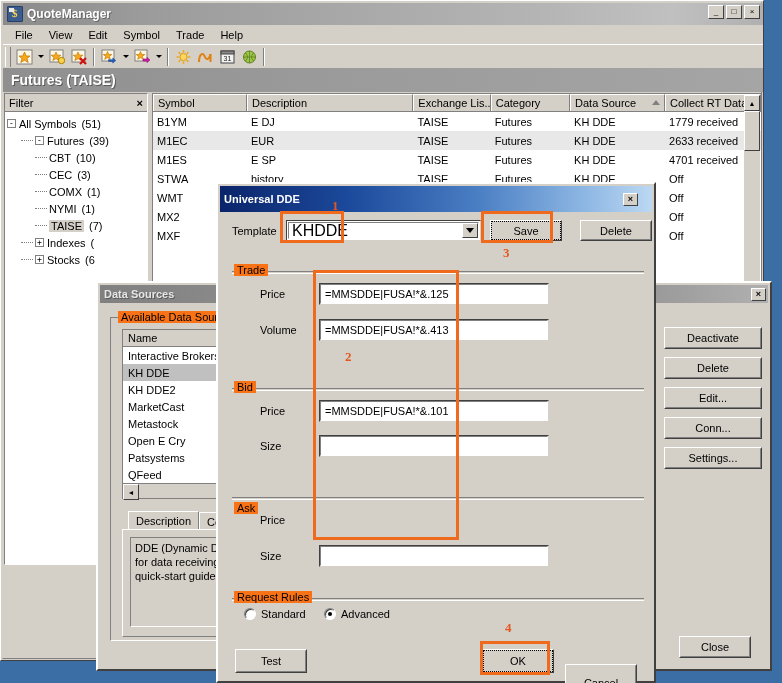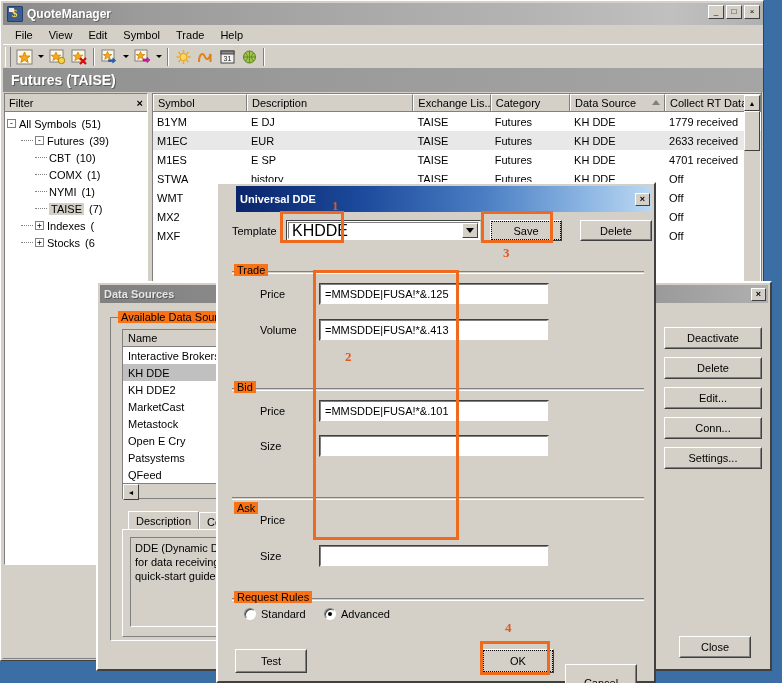--- a/index.html
+++ b/index.html
@@ -122,21 +122,21 @@
   .btn{background:#d4d0c8;border:1px solid;border-color:#ffffff #404040 #404040 #ffffff;
      box-sizing:border-box;display:flex;align-items:center;justify-content:center;font-size:11px;color:#000;position:absolute;}
   .btn .inner{position:absolute;inset:0;border:1px solid;border-color:#d4d0c8 #808080 #808080 #d4d0c8;
      display:flex;align-items:center;justify-content:center;box-sizing:border-box;}
 
   
   .dlgUD{position:absolute;left:216px;top:182px;width:440px;height:501px;background:#d4d0c8;
      border:2px solid;border-color:#ffffff #404040 #404040 #ffffff;box-sizing:border-box;}
   .dlgUD-tb{position:absolute;left:2px;top:2px;right:2px;height:26px;
      background:linear-gradient(to right,#0a246a 0%,#1c4a9c 30%,#4b7fc4 60%,#8fb8e4 85%,#bcd8f2 100%);
-     display:flex;align-items:center;justify-content:space-between;padding:0 2px 0 4px;box-sizing:border-box;margin-left:16px;}
+     display:flex;align-items:center;justify-content:space-between;padding:0 14px 0 4px;box-sizing:border-box;}
   .dlgUD-tb .t{color:#ffffff;font-weight:bold;font-size:11px;}
 
   .fld{position:absolute;background:#ffffff;border:1px solid #808080;
      border-right-color:#ffffff;border-bottom-color:#ffffff;box-sizing:border-box;
      font-size:11px;color:#000;display:flex;align-items:center;padding-left:4px;overflow:hidden;white-space:nowrap;}
   .fldouter{position:absolute;border:1px solid #404040;border-right-color:#d4d0c8;border-bottom-color:#d4d0c8;box-sizing:border-box;}
   .lab{position:absolute;font-size:11px;color:#000;}
 
   .combo{position:absolute;border:1px solid #404040;border-right-color:#d4d0c8;border-bottom-color:#d4d0c8;
     background:#fff;box-sizing:border-box;}
@@ -293,20 +293,25 @@
           <div class="tnode" style="padding-left: 14px;">
             <span class="dots"></span>
             <span class="tbox">-</span>
             <span class="tlbl">Futures</span>
             <span class="tcount">(39)</span>
           </div>
           <div class="tnode" style="padding-left: 28px;">
             <span class="dots"></span>
             <span class="tlbl">CBT</span>
             <span class="tcount">(10)</span>
+          </div>
+          <div class="tnode" style="padding-left: 28px;">
+            <span class="dots"></span>
+            <span class="tlbl">CEC</span>
+            <span class="tcount">(3)</span>
           </div>
           <div class="tnode" style="padding-left: 28px;">
             <span class="dots"></span>
             <span class="tlbl">COMX</span>
             <span class="tcount">(1)</span>
           </div>
           <div class="tnode" style="padding-left: 28px;">
             <span class="dots"></span>
             <span class="tlbl">NYMI</span>
             <span class="tcount">(1)</span>

